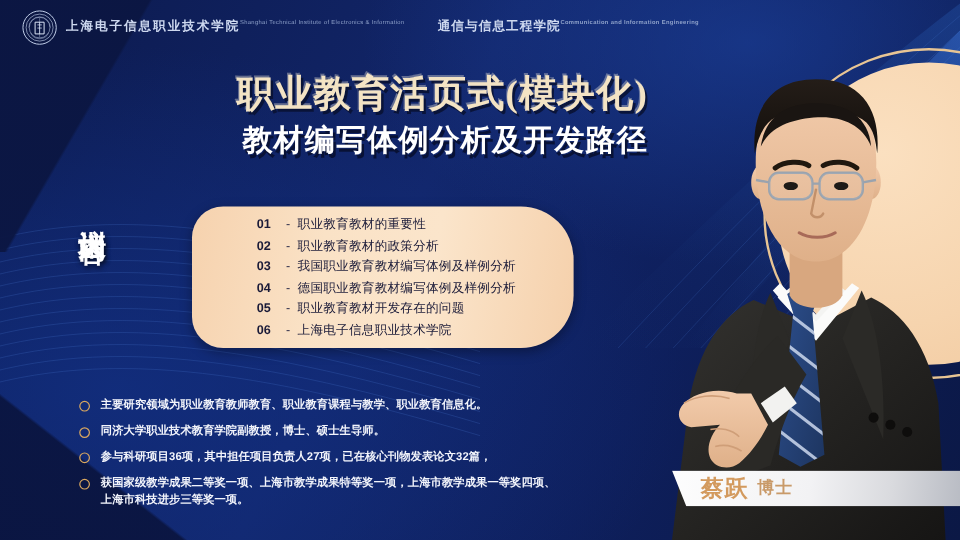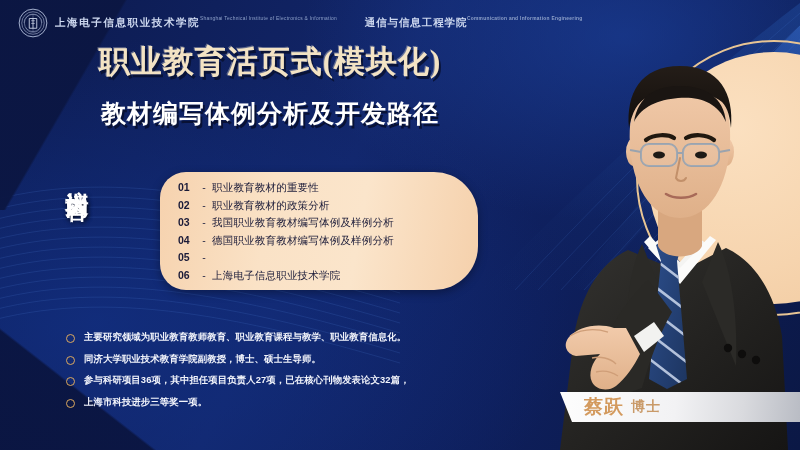--- a/index.html
+++ b/index.html
@@ -58,31 +58,31 @@
     background:radial-gradient(circle at 35% 30%, #fbe0c0 0%, #f6d4ae 60%, #f1c99f 100%);
     z-index:2;
   }
   .gold-arc {
     position:absolute; left:636px; top:40px; width:276px; height:276px;
     border-radius:50%; border:2px solid #e8c594; z-index:2;
     clip-path:inset(0 30% 0 0);
   }
 
   
-  .title-wrap { position:absolute; left:0; top:44px; width:540px; text-align:center; z-index:6; }
+  .title-wrap { position:absolute; left:0; top:60px; width:540px; text-align:right; z-index:6; }
   .title-main {
     font-family:"Liberation Serif","DejaVu Serif",serif;
     font-size:31px; font-weight:bold; letter-spacing:1px;
     color:#f3e3c4;
     text-shadow:2px 3px 0 rgba(8,16,48,.85), -1px -1px 0 rgba(255,245,225,.35);
     line-height:1.18;
     white-space:nowrap;
   }
   .title-sub {
-    margin-top:18px;
+    margin-top:6px;
     font-family:"Liberation Serif","DejaVu Serif",serif;
     font-size:25px; font-weight:bold; letter-spacing:1px;
     color:#ffffff;
     text-shadow:2px 3px 0 rgba(8,16,48,.9);
     line-height:1.2;
     white-space:nowrap;
   }
 
   
   .vlabel {
@@ -96,21 +96,21 @@
   
   .agenda {
     position:absolute; left:160px; top:172px; width:318px; height:118px;
     border-radius:26px 44px 44px 26px;
     background:linear-gradient(100deg,#f6d2ae 0%, #fae2c6 34%, #fbe5cb 62%, #f5d0ab 100%);
     box-shadow:0 3px 10px rgba(0,0,0,.35);
     padding:10px 0 10px 18px;
     z-index:5;
   }
   .agenda-list { display:flex; flex-direction:column; justify-content:space-between; height:100%; }
-  .ag-row { display:flex; font-size:10.5px; color:#1a1a38; line-height:1; }
+  .ag-row { display:flex; font-size:10.5px; color:#1a1a38; line-height:1;margin-left:36px; }
   .ag-num { font-family:"Liberation Sans",sans-serif; font-weight:600; width:18px; flex:none; }
   .ag-dash { width:16px; flex:none; text-align:center; color:#2a2a48; }
   .ag-text { font-weight:normal; letter-spacing:.2px; white-space:nowrap; }
 
   
   .bullets { position:absolute; left:66px; top:330px; width:470px; z-index:6; }
   .b-row { display:flex; align-items:flex-start; margin-bottom:7px; }
   .b-ring {
     width:9px; height:9px; border-radius:50%;
     border:1.4px solid #dba85f; flex:none;
@@ -258,20 +258,21 @@
         <span class="ag-text">我国职业教育教材编写体例及样例分析</span>
       </div>
       <div class="ag-row">
         <span class="ag-num">04</span>
         <span class="ag-dash">-</span>
         <span class="ag-text">德国职业教育教材编写体例及样例分析</span>
       </div>
       <div class="ag-row">
         <span class="ag-num">05</span>
         <span class="ag-dash">-</span>
+        <span class="ag-text">职业教育教材开发存在的问题</span>
       </div>
       <div class="ag-row">
         <span class="ag-num">06</span>
         <span class="ag-dash">-</span>
         <span class="ag-text">上海电子信息职业技术学院</span>
       </div>
     </div>
   </div>
 
   <div class="bullets">
@@ -289,20 +290,21 @@
     </div>
     <div class="b-row">
       <span class="b-ring"></span>
       <span class="b-text">
         <span class="ln">参与科研项目36项，其中担任项目负责人27项，已在核心刊物发表论文32篇，</span>
       </span>
     </div>
     <div class="b-row">
       <span class="b-ring"></span>
       <span class="b-text">
+        <span class="ln">获国家级教学成果二等奖一项、上海市教学成果特等奖一项，上海市教学成果一等奖四项、</span>
         <span class="ln">上海市科技进步三等奖一项。</span>
       </span>
     </div>
   </div>
 
   <div class="portrait">
     <svg viewBox="0 0 280 414" width="280" height="414">
       <defs>
         <linearGradient id="suit" x1="0" y1="0" x2="1" y2="1">
           <stop offset="0%" stop-color="#33322f"></stop>

